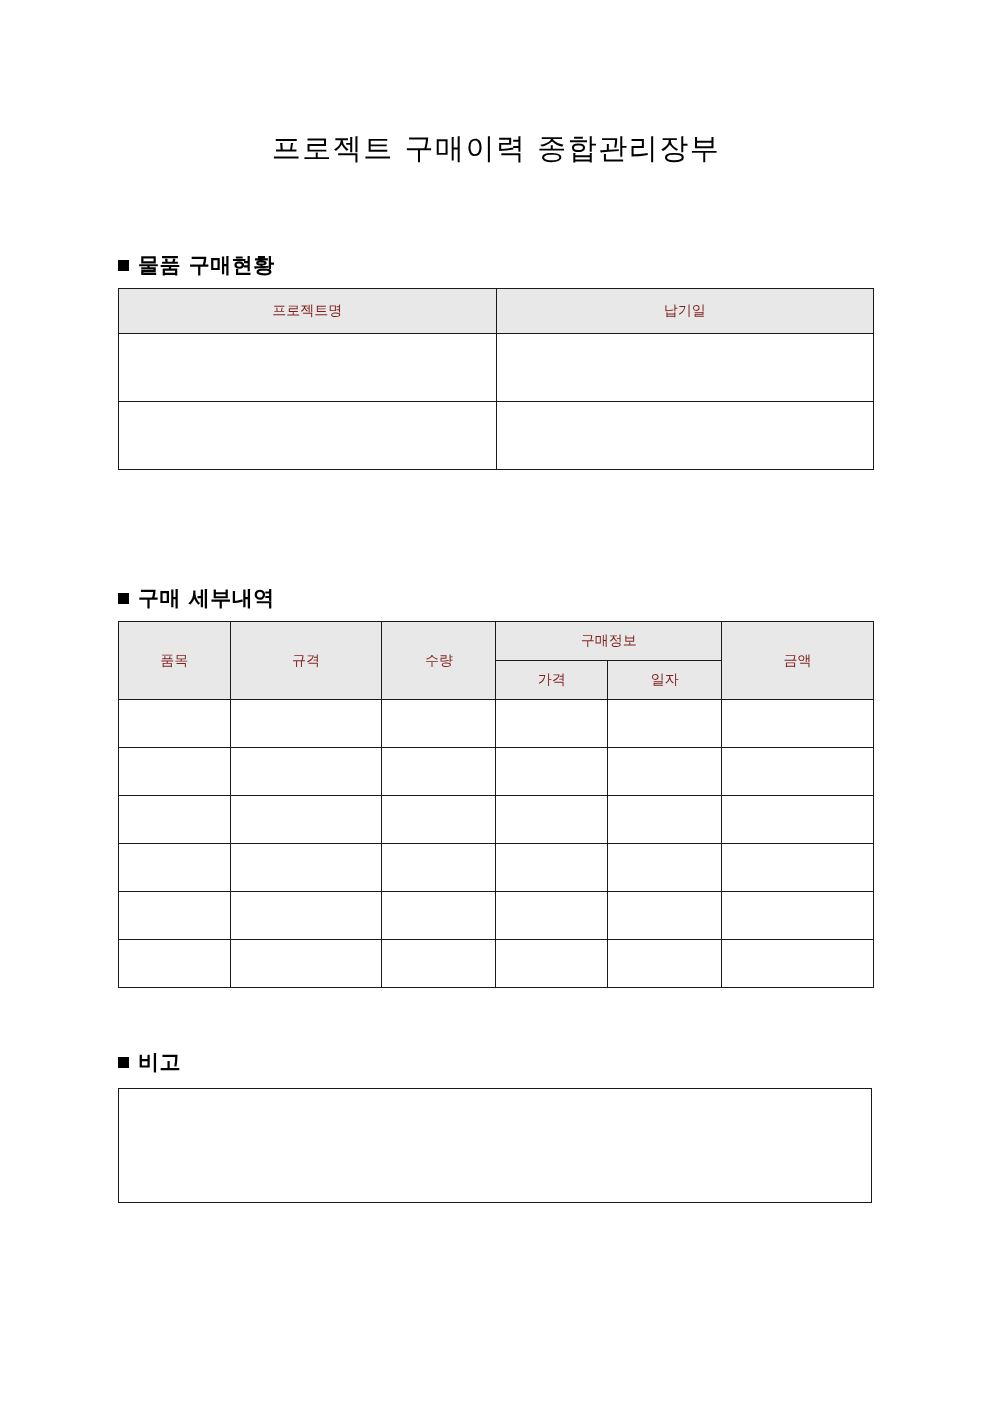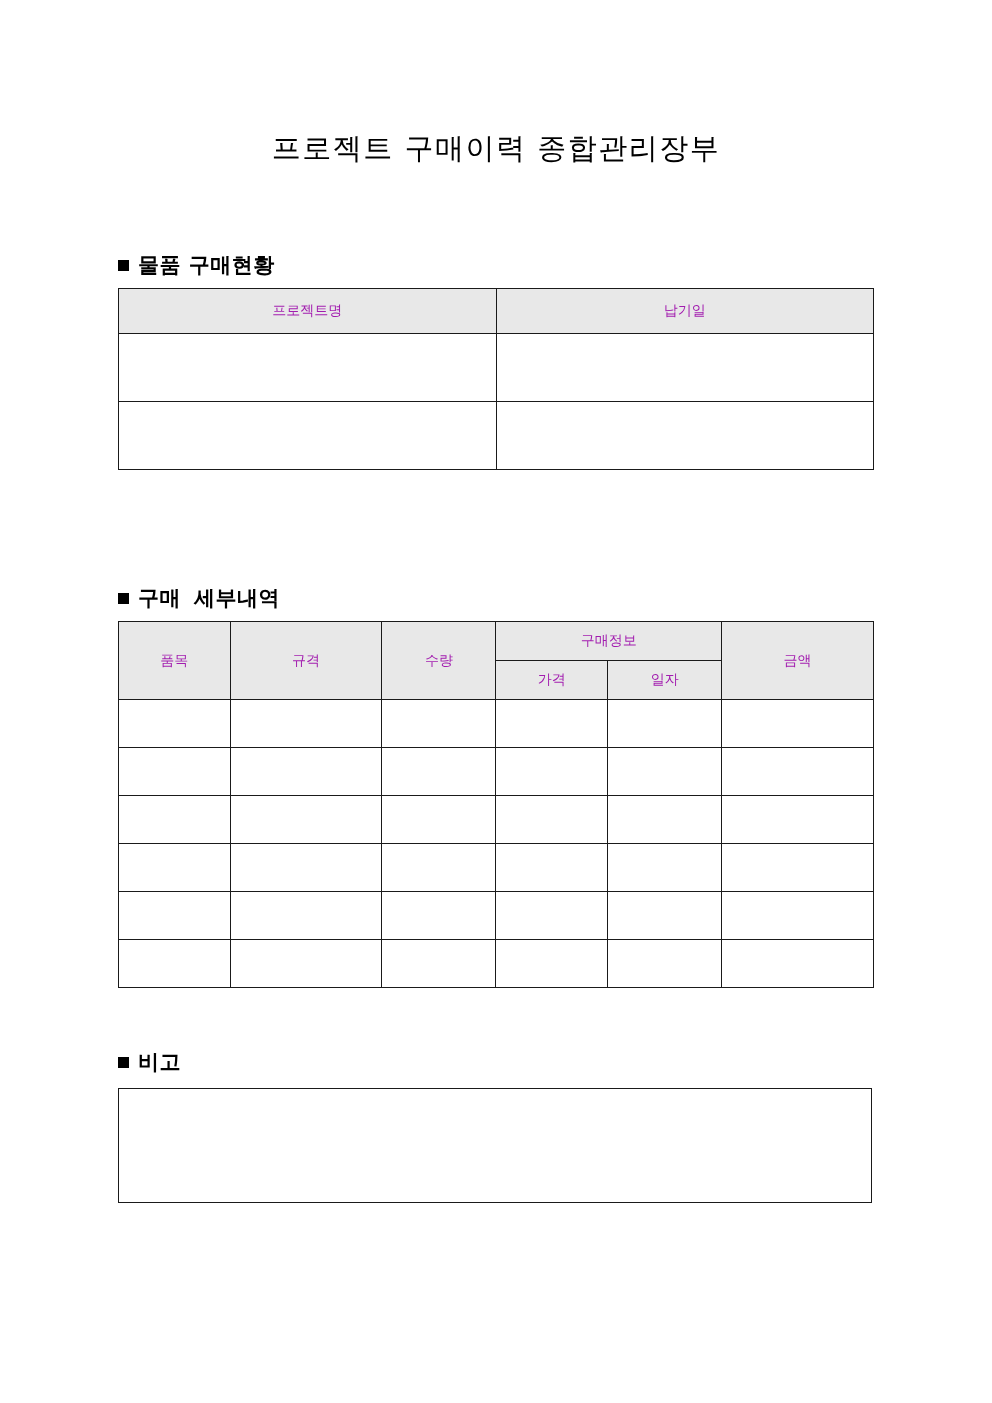--- a/index.html
+++ b/index.html
@@ -51,41 +51,41 @@
     white-space: nowrap;
   }
   .bullet-square {
     display: inline-block;
     width: 11px;
     height: 11px;
     background: #000000;
     flex: 0 0 auto;
   }
   #heading-purchase-status { top: 251px; }
-  #heading-purchase-details { top: 584px; font-family: Liberation Mono, monospace; }
+  #heading-purchase-details { top: 584px; }
   #heading-remarks { top: 1048px; }
 
   
   table.form-table {
     position: absolute;
     left: 118px;
     width: 756px;
     border-collapse: collapse;
     table-layout: fixed;
     background: #ffffff;
   }
   table.form-table td,
   table.form-table th {
     border: 1px solid #1a1a1a;
     font-weight: normal;
     font-size: 14px;
     text-align: center;
     vertical-align: middle;
     padding: 0;
-    color: #a21caf;
+    color: #7f1d1d;
   }
   th.hdr-cell {
     background: #e8e8e8;
   }
   td.input-cell {
     background: #ffffff;
   }
 
   
   #table-purchase-status { top: 288px; }

